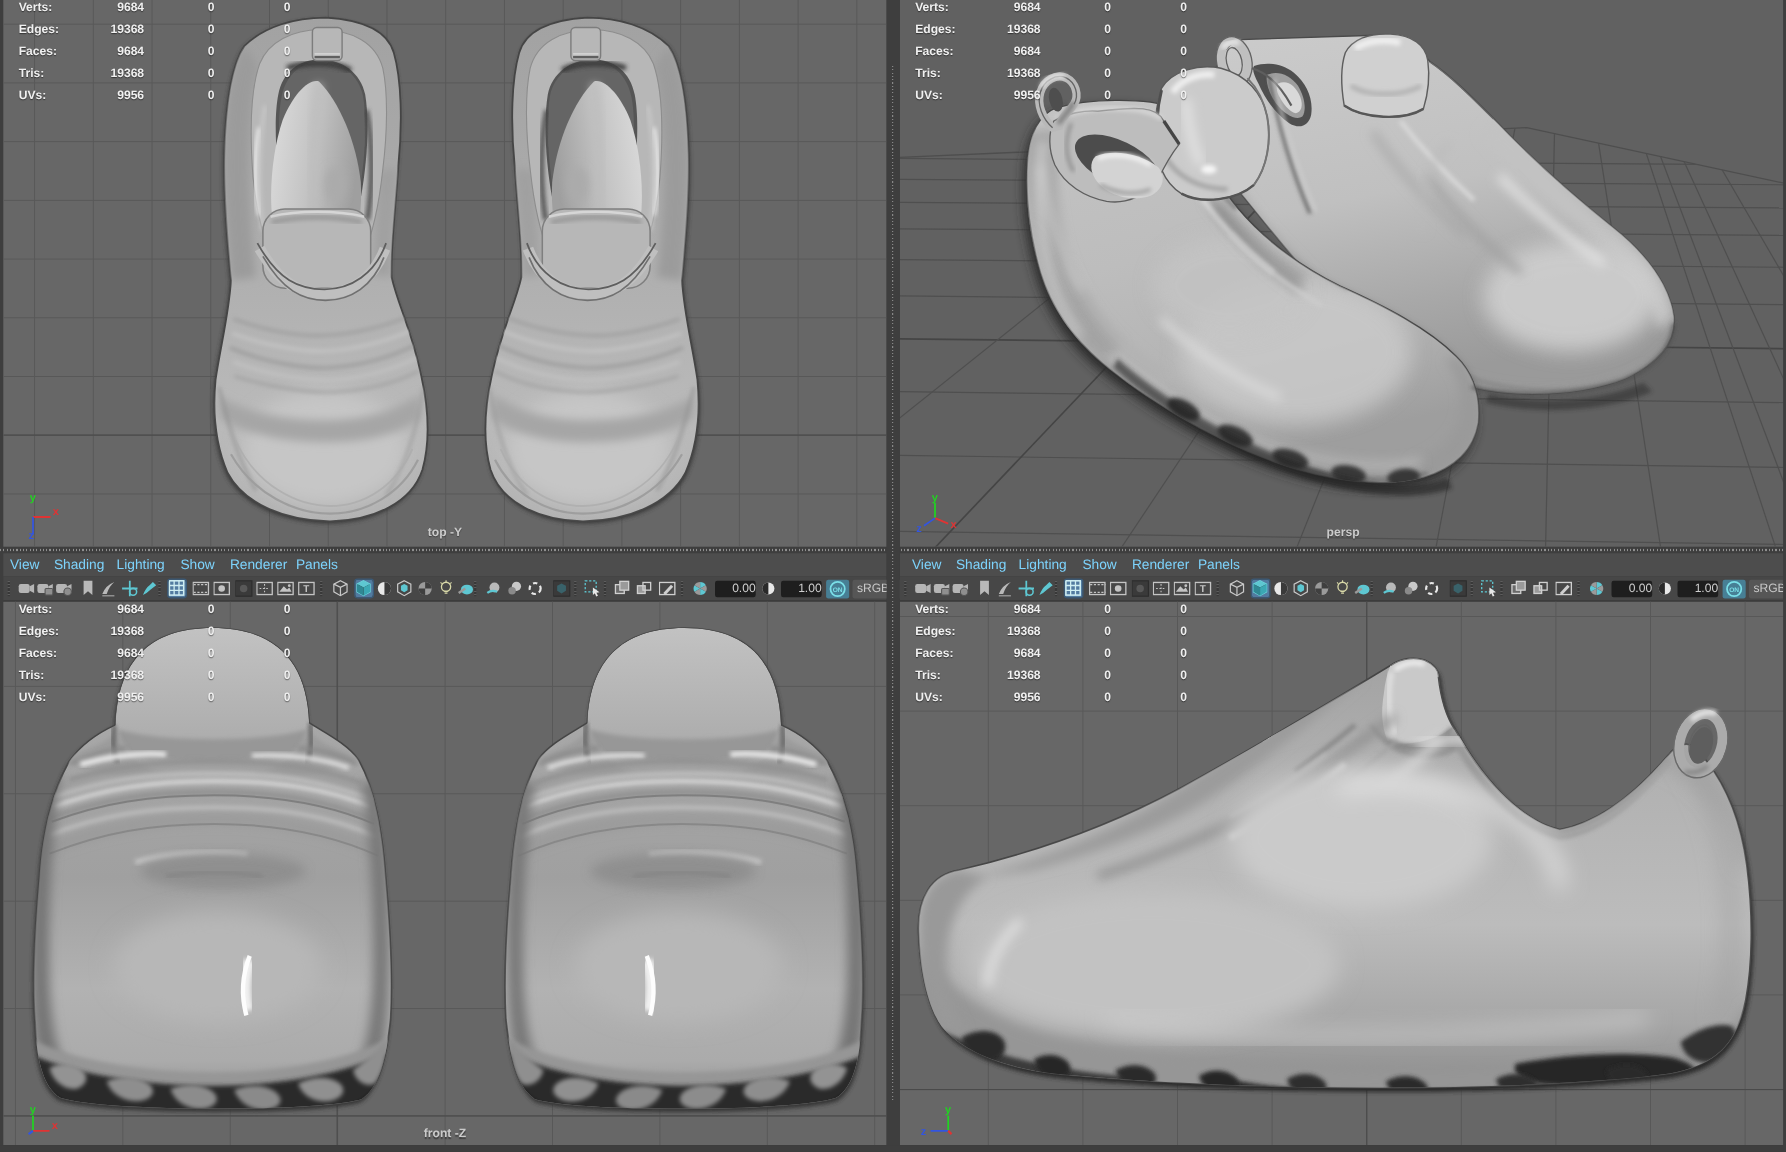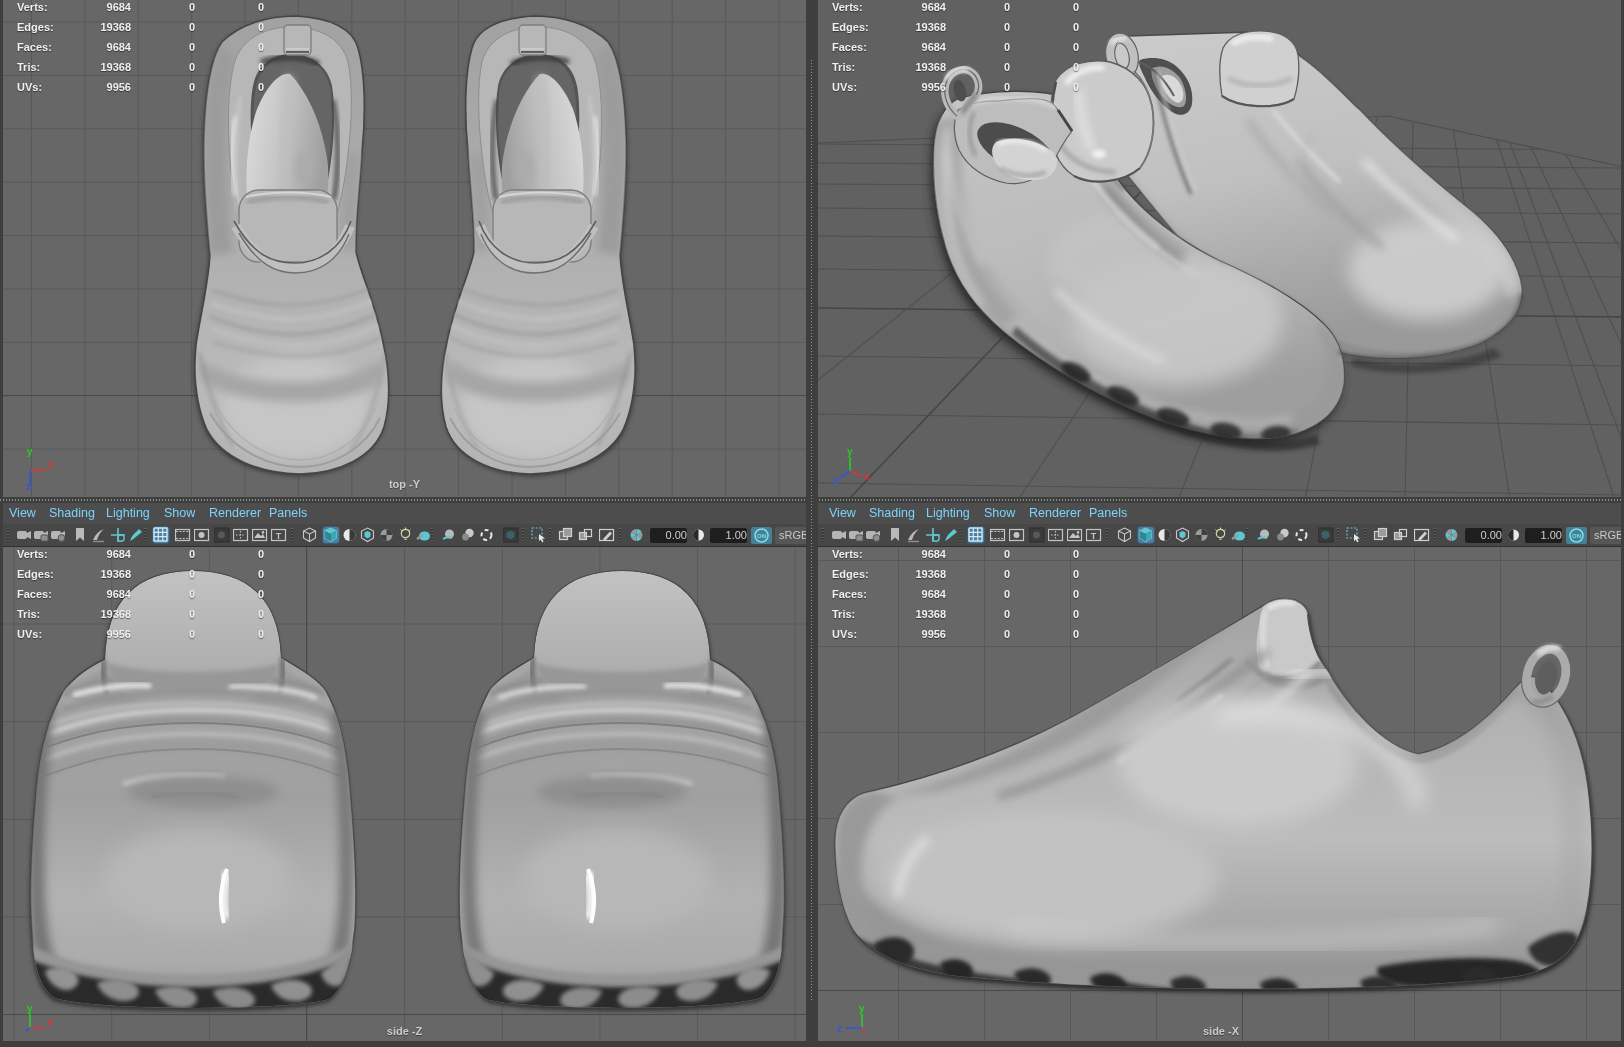--- a/index.html
+++ b/index.html
@@ -472,20 +472,21 @@
           <span class="z1">0</span>
           <span class="z2">0</span>
         </div>
     <div class="r" style="top:81px">
           <span class="lab">UVs:</span>
           <span class="val">9956</span>
           <span class="z1">0</span>
           <span class="z2">0</span>
         </div>
   </div>
+  <div class="vplabel" style="bottom:7px">persp</div>
   <svg class="axis" style="left:12px;bottom:6px" width="46" height="46">
     <path d="M20 26 V12" stroke="#21d321" stroke-width="1.6"></path>
         <text x="17" y="10" font-size="10" font-weight="bold" fill="#21d321">y</text>
     <path d="M20 26 L32 31" stroke="#e03333" stroke-width="1.6"></path>
         <text x="34" y="35" font-size="10" font-weight="bold" fill="#e03333">x</text>
     <path d="M20 26 L10 33" stroke="#3355e0" stroke-width="1.6"></path>
         <text x="3" y="39" font-size="10" font-weight="bold" fill="#3355e0">z</text>
   </svg>
 </div>
 
@@ -826,21 +827,21 @@
           <span class="z1">0</span>
           <span class="z2">0</span>
         </div>
     <div class="r" style="top:81px">
           <span class="lab">UVs:</span>
           <span class="val">9956</span>
           <span class="z1">0</span>
           <span class="z2">0</span>
         </div>
   </div>
-  <div class="vplabel" style="bottom:4px">side -Z</div>
+  <div class="vplabel" style="bottom:4px">front -Z</div>
   <svg class="axis" style="left:14px;bottom:8px" width="46" height="46">
     <path d="M13 41 V27" stroke="#21d321" stroke-width="1.6"></path>
         <text x="10" y="25" font-size="10" font-weight="bold" fill="#21d321">y</text>
     <path d="M13 41 H28" stroke="#e03333" stroke-width="1.6"></path>
         <text x="30" y="39" font-size="10" font-weight="bold" fill="#e03333">x</text>
     <path d="M13 41 L9 44" stroke="#3355e0" stroke-width="2"></path>
   </svg>
 </div>
 
 <div class="vp ortho" id="vbr" style="left:818px;top:547px;width:806px;height:494px;background-size:86px 86px;background-position:80px 13px">
@@ -949,21 +950,20 @@
           <span class="z1">0</span>
           <span class="z2">0</span>
         </div>
     <div class="r" style="top:81px">
           <span class="lab">UVs:</span>
           <span class="val">9956</span>
           <span class="z1">0</span>
           <span class="z2">0</span>
         </div>
   </div>
-  <div class="vplabel" style="bottom:4px">side -X</div>
   <svg class="axis" style="left:14px;bottom:8px" width="60" height="46">
     <path d="M30 41 V27" stroke="#21d321" stroke-width="1.6"></path>
         <text x="27" y="25" font-size="10" font-weight="bold" fill="#21d321">y</text>
     <path d="M30 41 H14" stroke="#3355e0" stroke-width="1.6"></path>
         <text x="5" y="45" font-size="10" font-weight="bold" fill="#3355e0">z</text>
     <path d="M30 41 L33 44" stroke="#e03333" stroke-width="2"></path>
   </svg>
 </div>
 
 <div style="position:absolute;left:806px;top:0;width:12px;height:1047px;background:#3e3e3e"></div>

